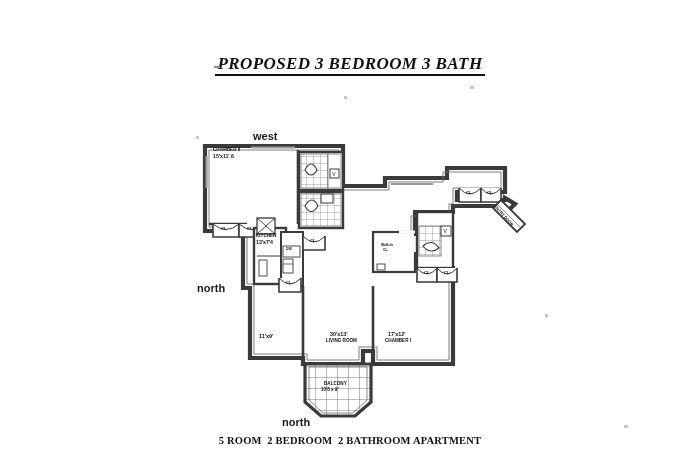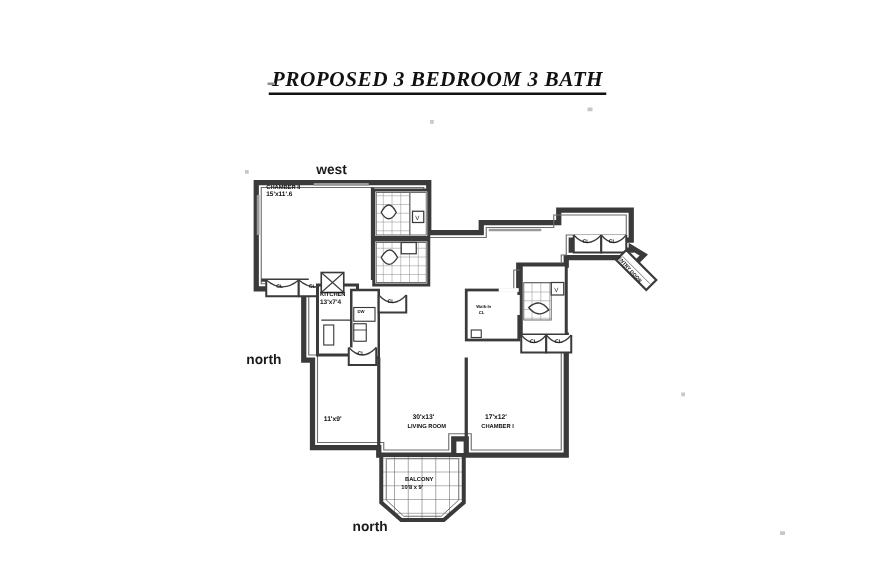--- a/index.html
+++ b/index.html
@@ -310,15 +310,16 @@
     <div class="entry-label" style="left:302px;top:68px;">ENTRY DOOR</div>
   </div>
 
   <div class="speck" style="left:470px;top:62px;width:4px;height:3px;"></div>
   <div class="speck" style="left:344px;top:72px;width:3px;height:3px;"></div>
   <div class="speck" style="left:196px;top:112px;width:3px;height:3px;"></div>
   <div class="speck" style="left:624px;top:401px;width:4px;height:3px;"></div>
   <div class="speck" style="left:545px;top:290px;width:3px;height:3px;"></div>
 
   <div class="caption">
+    <div>5 ROOM  2 BEDROOM  2 BATHROOM APARTMENT</div>
   </div>
 
 </div>
 
 </body></html>

